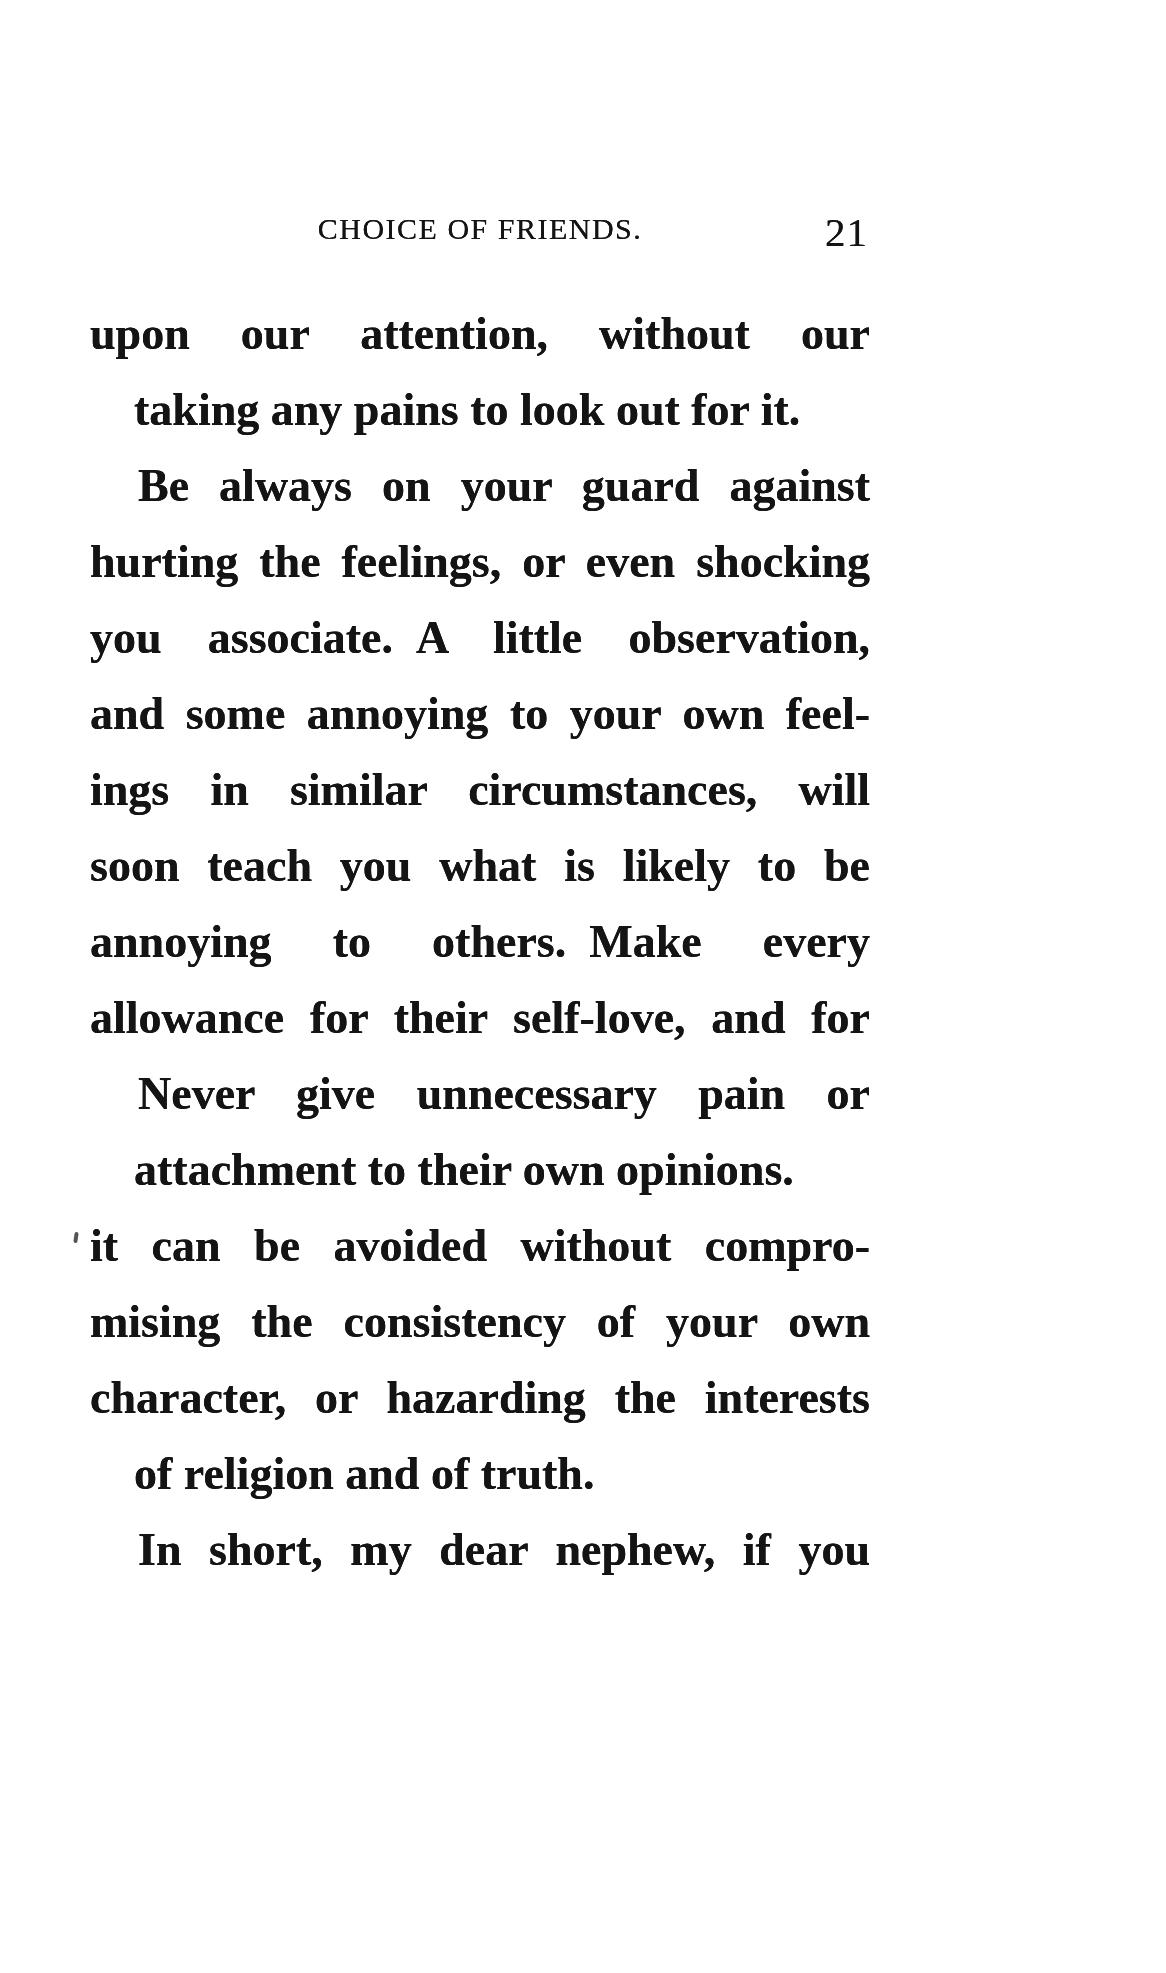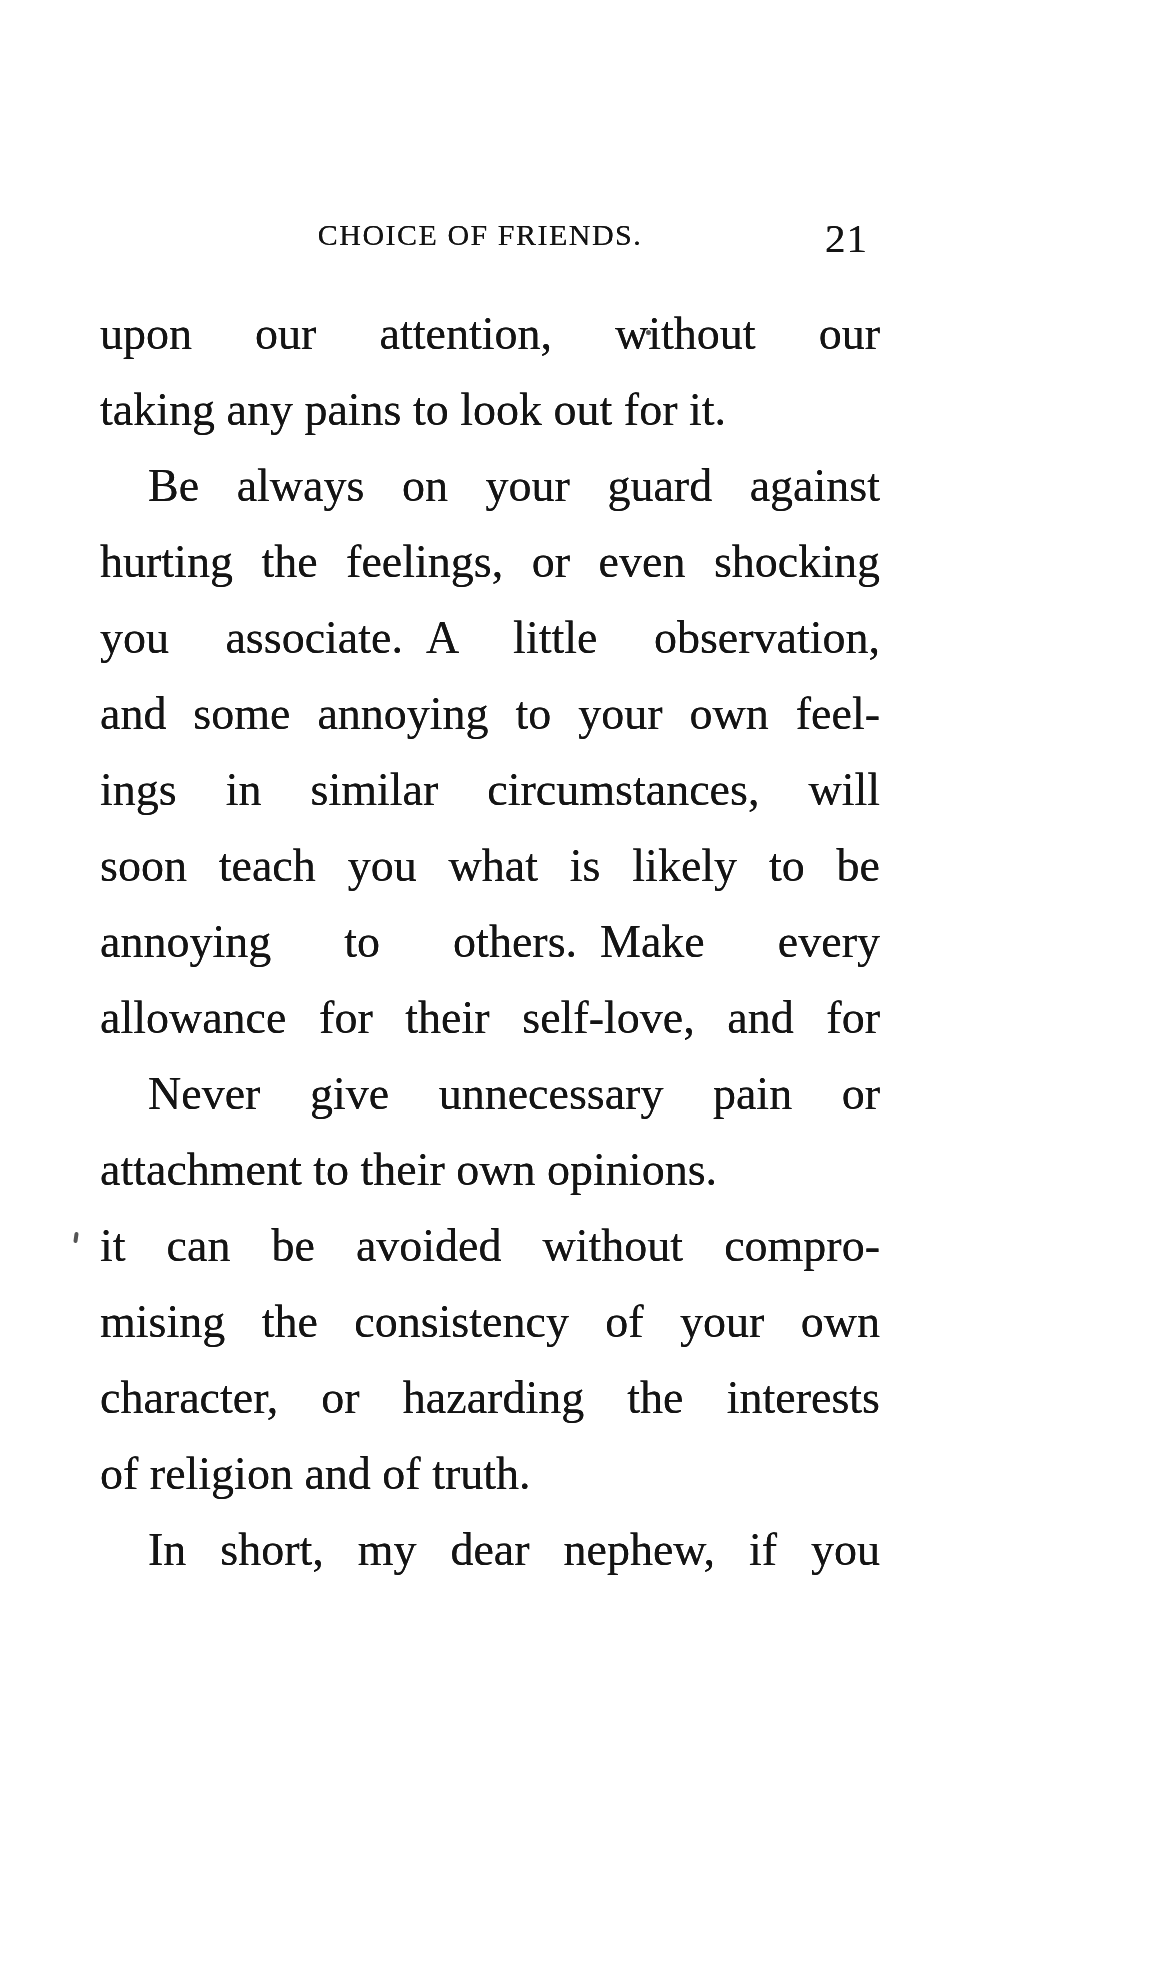--- a/index.html
+++ b/index.html
@@ -13,56 +13,58 @@
     height: 1973px;
     background: #ffffff;
     font-family: "Liberation Serif", "DejaVu Serif", serif;
     color: #141414;
     overflow: hidden;
     text-shadow: 0 0 0.5px currentColor; 
   }
   .running-head {
     position: absolute;
     left: 90px;
-    top: 218px;
+    top: 212px;
     width: 780px;
     height: 42px;
   }
   .head-title {
     display: block;
     text-align: center;
     font-size: 30px;
     letter-spacing: 1.5px;
   }
   .head-page-number {
     position: absolute;
     right: 2px;
     top: -4px;
     font-size: 41px;
     letter-spacing: 1px;
   }
   .text-block {
     position: absolute;
-    left: 100px;
+    left: 90px;
     top: 296px;
     width: 780px;
+    font-weight: bold;
   }
   .line {
     font-size: 46px;
     line-height: 76px;
     height: 76px;
     text-align: justify;
     text-align-last: justify;
   }
   .line.ind {
     padding-left: 48px;
   }
   .line.pend {
     text-align: center;
     text-align-last: left;
+    margin-left: 44px;
   }
   .it {
     font-style: italic;
   }
   .speck {
     position: absolute;
     background: #2a2a2a;
     opacity: 0.8;
     border-radius: 50%;
   }

